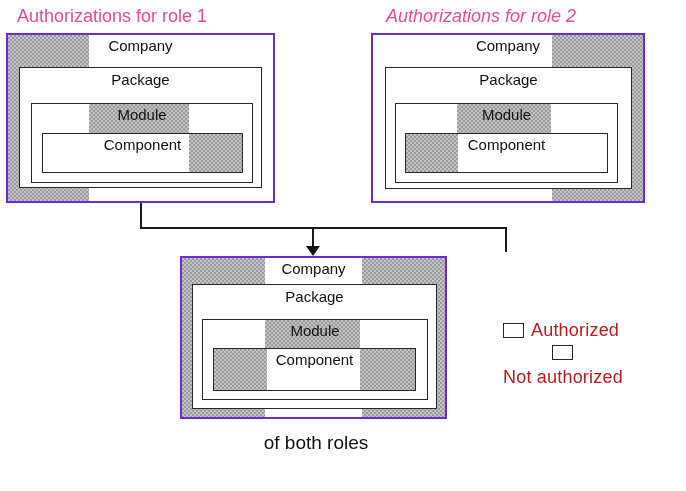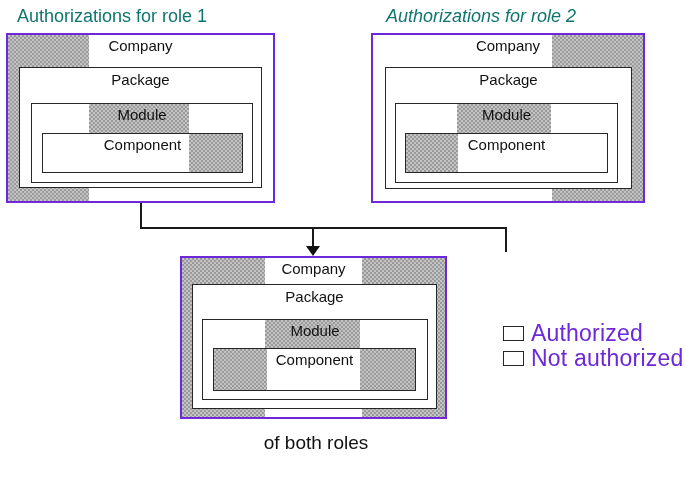--- a/index.html
+++ b/index.html
@@ -12,26 +12,26 @@
     background-color:#c4c4c4;
     background-image:
       linear-gradient(45deg,#9a9a9a 25%,transparent 25%,transparent 75%,#9a9a9a 75%),
       linear-gradient(45deg,#9a9a9a 25%,transparent 25%,transparent 75%,#9a9a9a 75%);
     background-position:0 0,2px 2px;
     background-size:4px 4px;
   }
   .stripe{position:absolute;top:0;bottom:0;}
   .hstripe{position:absolute;}
   .lbl{position:absolute;left:0;right:0;text-align:center;font-size:15px;line-height:17px;color:#111;}
-  .title{position:absolute;font-size:18px;white-space:nowrap;color:#0f766e;}
+  .title{position:absolute;font-size:18px;white-space:nowrap;color:#ec4899;}
   .line{position:absolute;background:#1a1a1a;}
   .caption{position:absolute;text-align:center;font-size:19px;line-height:24px;color:#111;}
   .legend-row{position:absolute;display:flex;align-items:center;gap:7px;}
   .legend-swatch{width:21px;height:15px;box-sizing:border-box;border:1px solid #262626;background:#fff;flex:0 0 auto;}
-  .legend-label{font-size:23px;letter-spacing:0.2px;color:#6d28d9;white-space:nowrap;}
+  .legend-label{font-size:18px;letter-spacing:0.2px;color:#b91c1c;white-space:nowrap;}
   .arrowhead{position:absolute;width:0;height:0;border-left:7px solid transparent;border-right:7px solid transparent;border-top:10px solid #111;}
 </style>
 </head>
 <body>
 
 <div id="page">
 
   <div class="title" style="left:17px;top:6px;">Authorizations for role 1</div>
   <div class="title" style="left:386px;top:6px;font-style:italic;">Authorizations for role 2</div>
 
@@ -88,21 +88,21 @@
           <div class="lbl" style="top:2px;">Component</div>
         </div>
       </div>
     </div>
   </div>
 
   <div class="legend-row" style="left:503px;top:320px;">
     <div class="legend-swatch gray-fill"></div>
     <div class="legend-label">Authorized</div>
   </div>
-  <div class="legend-row" style="left:503px;top:345px;">
+  <div class="legend-row" style="left:503px;top:345px;flex-direction:column;">
     <div class="legend-swatch"></div>
     <div class="legend-label">Not authorized</div>
   </div>
 
   <div class="caption" style="left:172px;top:431px;width:288px;">
     <div>of both roles</div>
   </div>
 
 </div>
 

